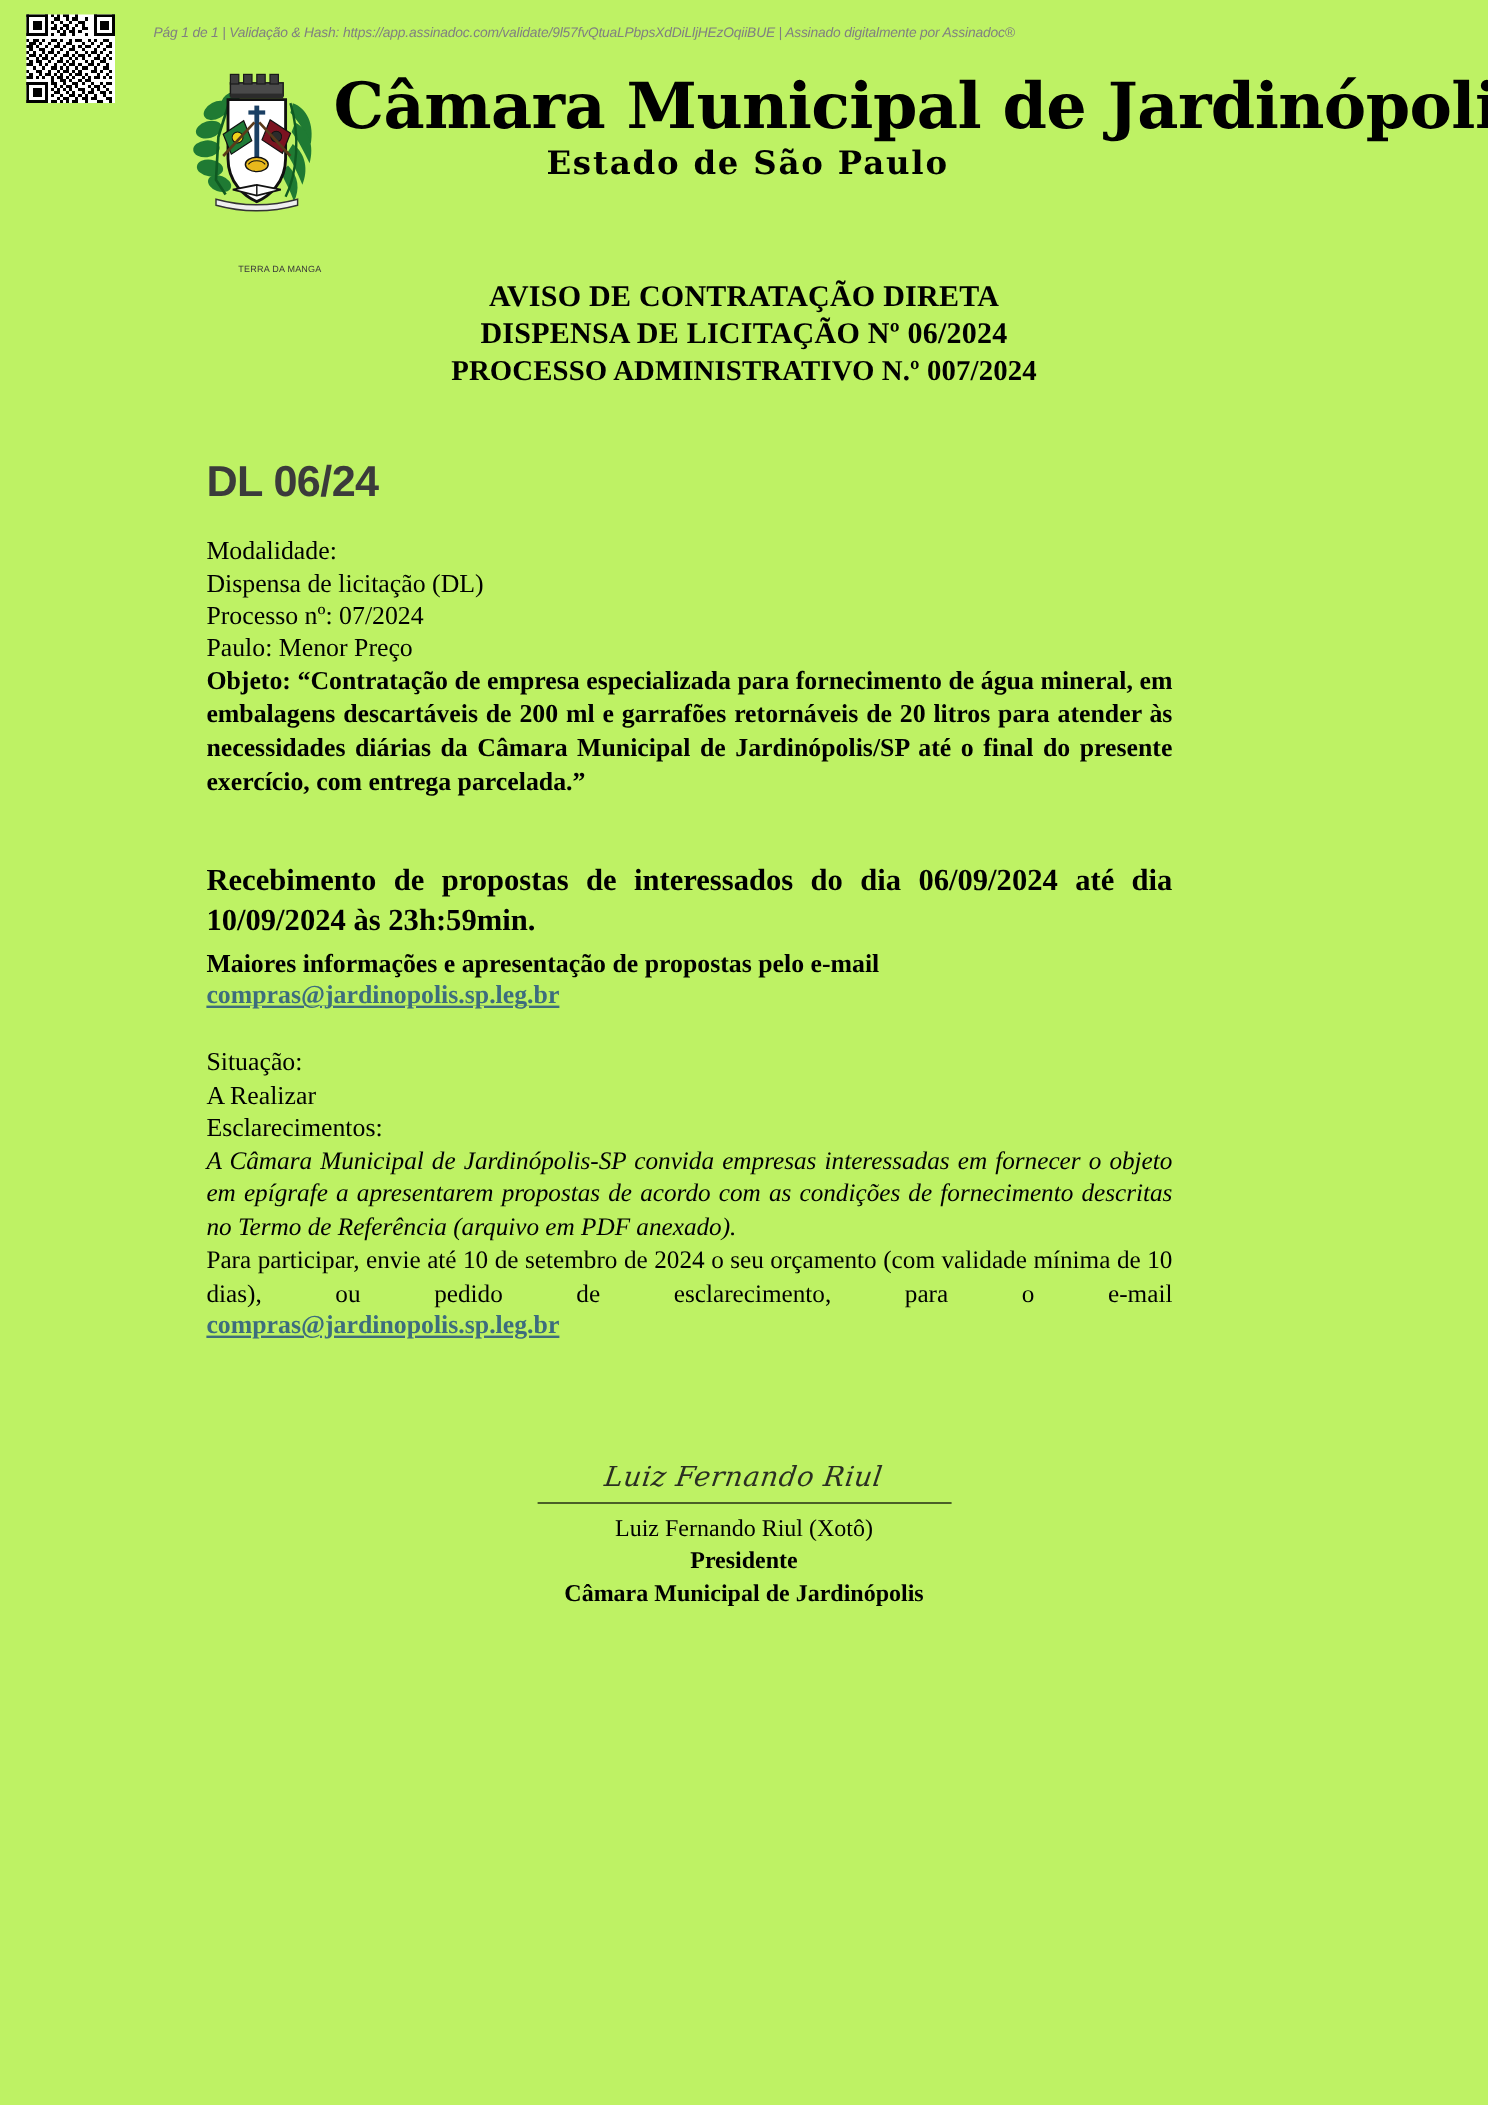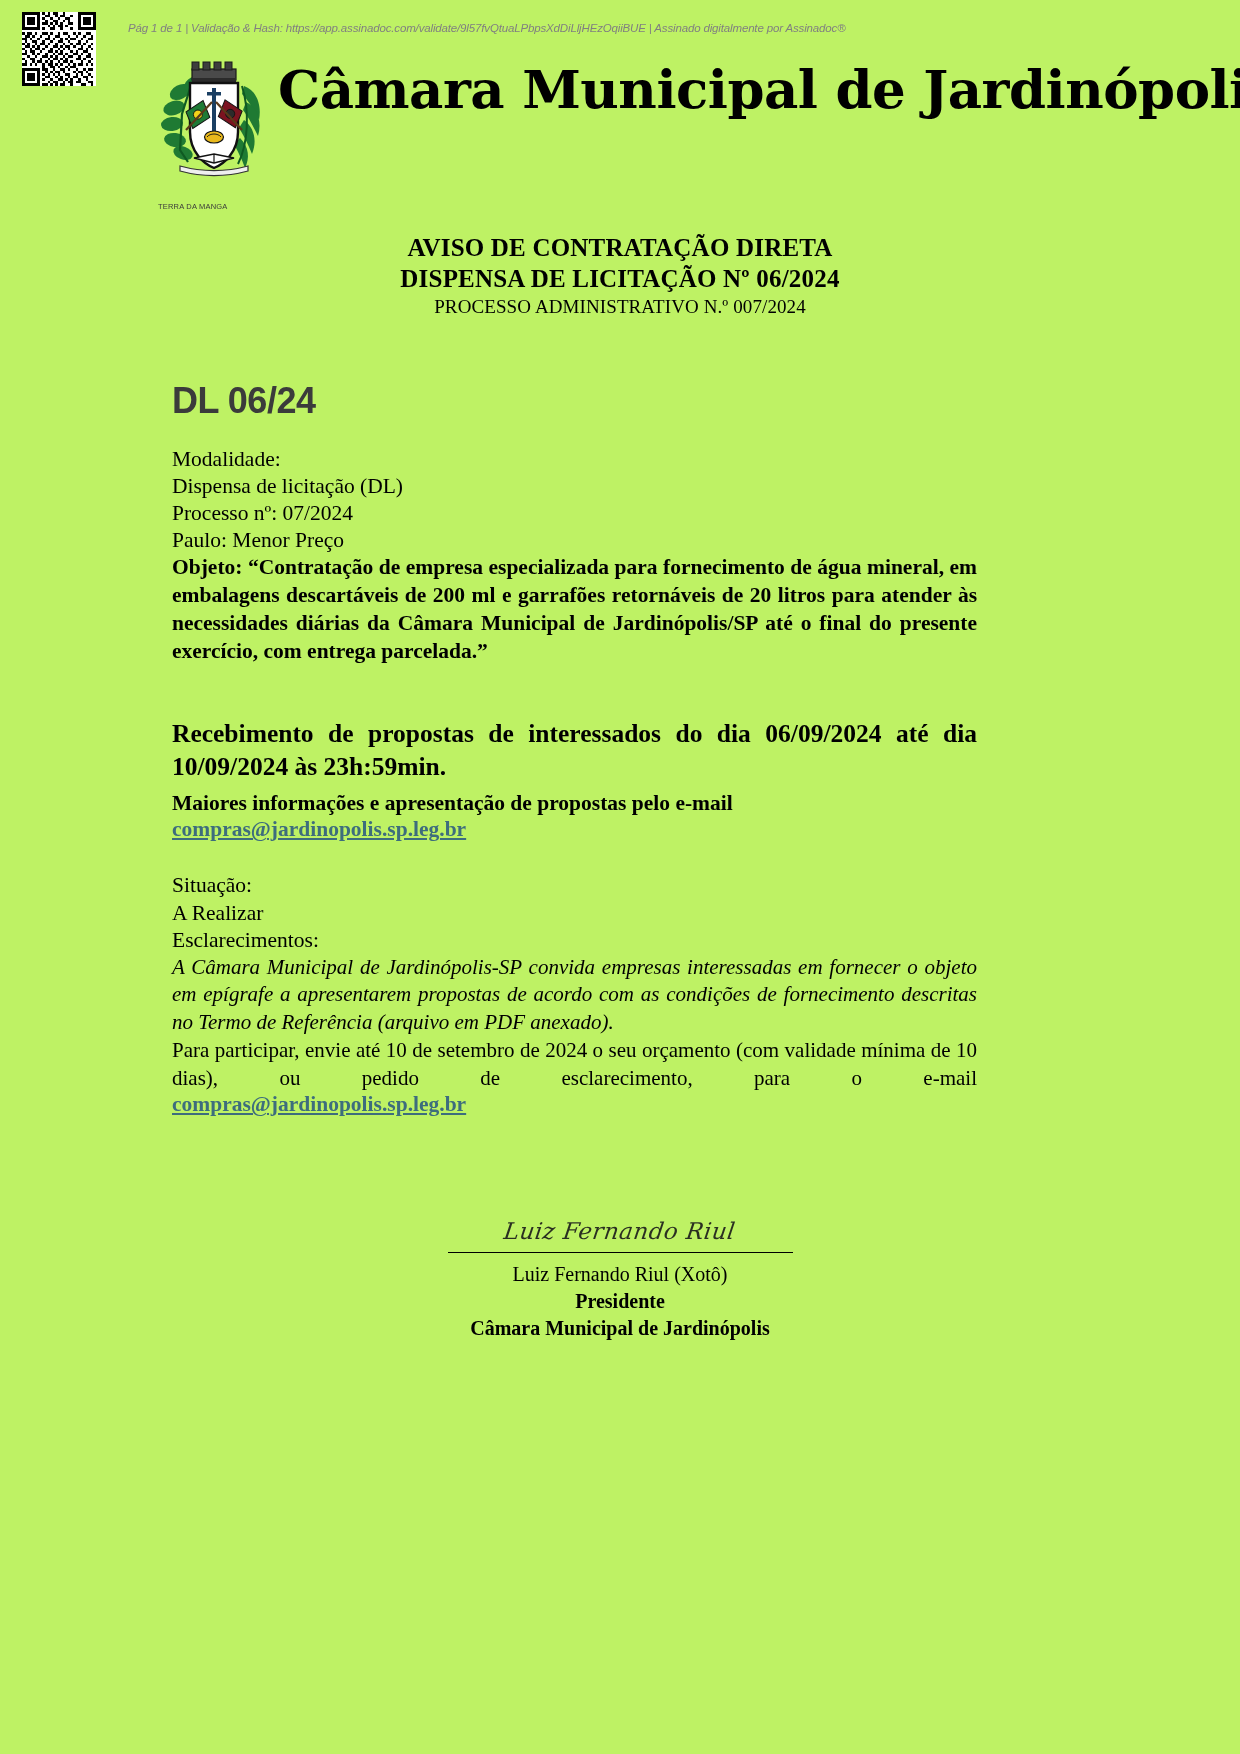--- a/index.html
+++ b/index.html
@@ -45,23 +45,23 @@
     left: 0; right: 0; top: 52px;
     height: 140px;
   }
   .crest {
     position: absolute;
     left: 158px; top: 6px;
     width: 110px; height: 128px;
   }
   .crest-caption {
     position: absolute;
-    left: 158px; top: 150px;
+    left: 158px; top: 168px;
     width: 110px;
-    text-align: left;
+    text-align: right;
     font-family: "Liberation Sans", "DejaVu Sans", sans-serif;
     font-size: 7.5px;
     color: #3a3a3a;
     letter-spacing: 0.2px;
   }
   .org-block {
     position: absolute;
     left: 278px; top: 10px;
     width: 690px;
     text-align: center;
@@ -90,22 +90,22 @@
     left: 0; right: 0; top: 232px;
     text-align: center;
   }
   .title-1, .title-2 {
     font-weight: bold;
     font-size: 25px;
     line-height: 1.24;
     letter-spacing: 0.2px;
   }
   .title-3 {
-    font-weight: normal;
-    font-size: 19px;
+    font-weight: bold;
+    font-size: 24px;
     line-height: 1.3;
     margin-top: 1px;
     letter-spacing: 0.1px;
   }
 
   
   .body {
     position: absolute;
     left: 172px;
     top: 380px;
@@ -509,20 +509,21 @@
 
       <path d="M36 100 L56 96 L76 100 L56 105 Z" fill="#fdfdfd" stroke="#111" stroke-width="1.5"></path>
       <path d="M56 96 L56 105" stroke="#111" stroke-width="1.2"></path>
 
       <path d="M22 108 C44 114 68 114 90 108 L90 113 C68 119 44 119 22 113 Z" fill="#efefef" stroke="#333" stroke-width="1.2"></path>
     </svg>
     <div class="crest-caption">TERRA DA MANGA</div>
 
     <div class="org-block">
       <div class="org-name">Câmara Municipal de Jardinópolis</div>
+      <div class="org-state">Estado de São Paulo</div>
     </div>
   </div>
 
   <div class="titles">
     <div class="title-1">AVISO DE CONTRATAÇÃO DIRETA</div>
     <div class="title-2">DISPENSA DE LICITAÇÃO Nº 06/2024</div>
     <div class="title-3">PROCESSO ADMINISTRATIVO N.º 007/2024</div>
   </div>
 
   <div class="body">

